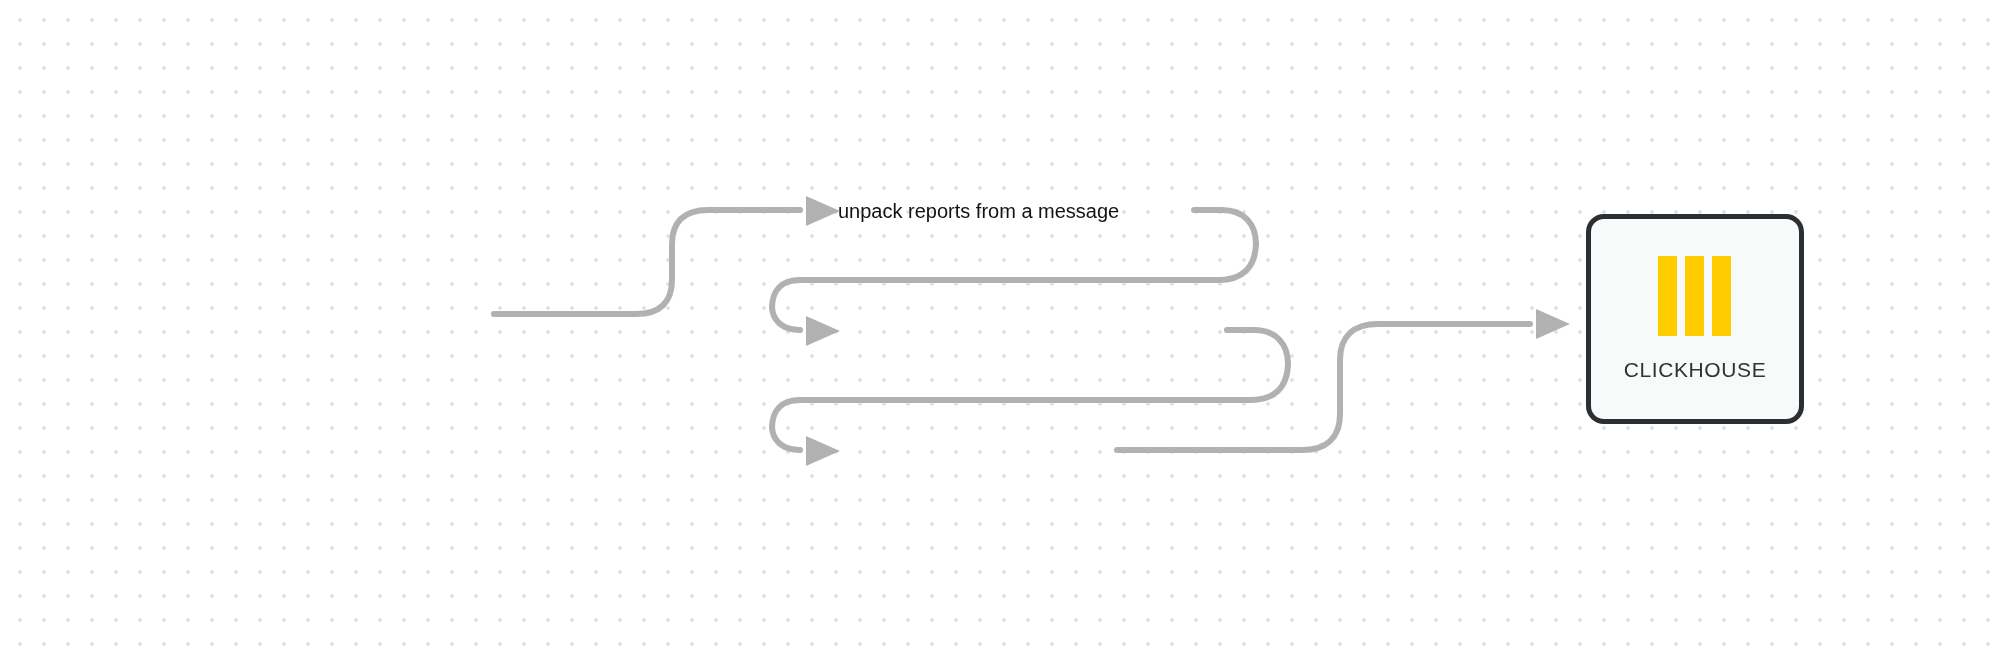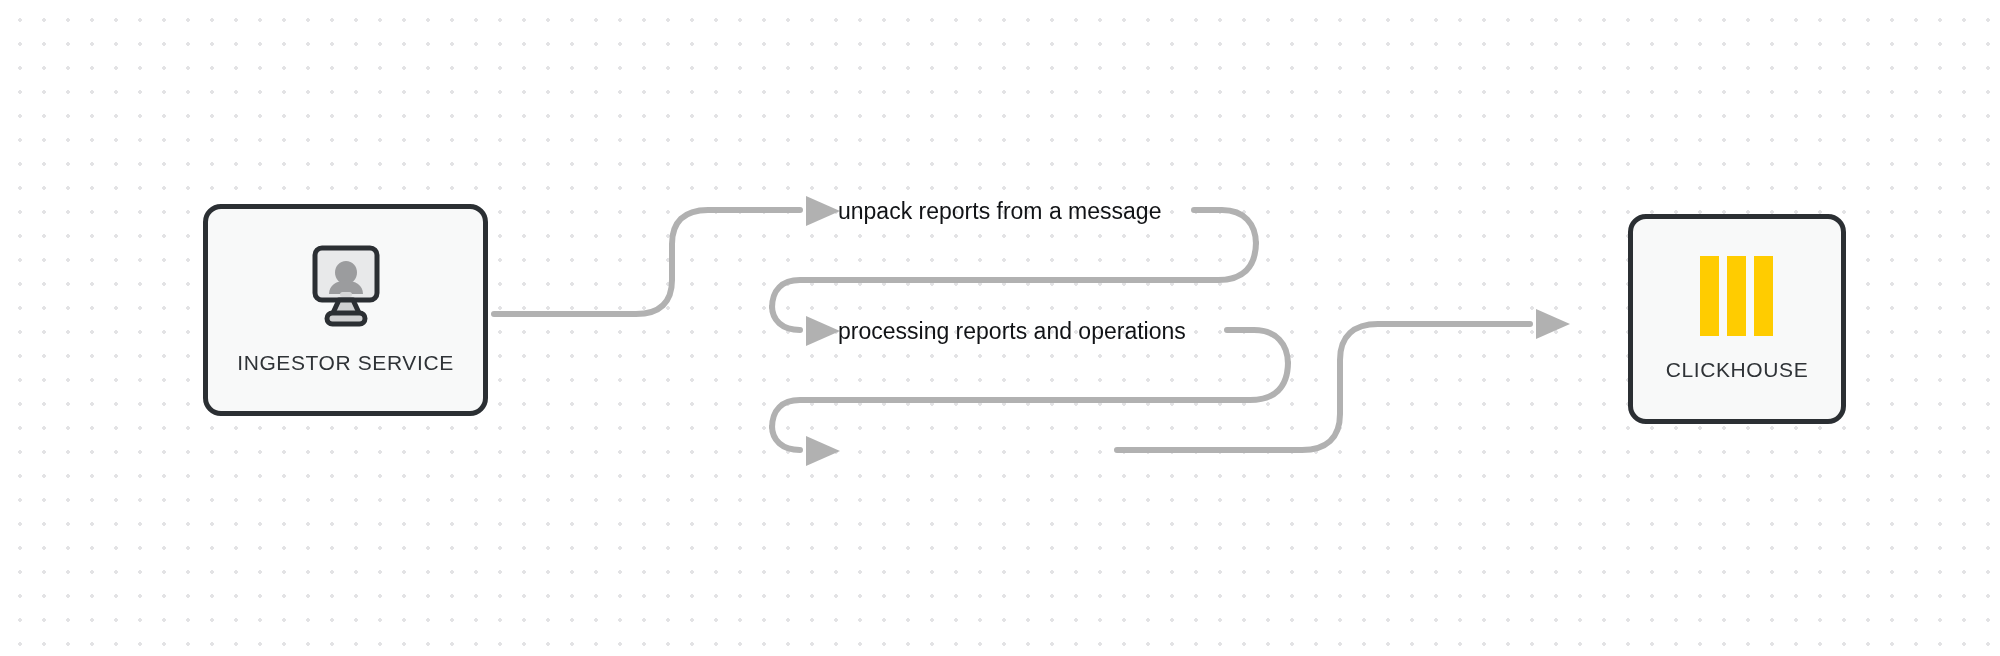--- a/index.html
+++ b/index.html
@@ -31,21 +31,21 @@
     align-items: center;
     justify-content: center;
   }
   #node-ingestor {
     left: 203px;
     top: 204px;
     width: 285px;
     height: 212px;
   }
   #node-clickhouse {
-    left: 1628px;
+    left: 1586px;
     top: 214px;
     width: 218px;
     height: 210px;
   }
   .node-label {
     font-size: 21px;
     letter-spacing: 0.6px;
     color: #2f3337;
     text-align: center;
     white-space: nowrap;
@@ -69,21 +69,21 @@
     stroke: #b1b1b1;
     stroke-width: 6;
     stroke-linecap: round;
     stroke-linejoin: round;
   }
   .arrow-head { fill: #b1b1b1; }
 
   
   .edge-label {
     position: absolute;
-    font-size: 23px;
+    font-size: 20px;
     color: #111316;
     white-space: nowrap;
     line-height: 1;
     transform: translateY(-50%);
   }
 </style>
 </head>
 <body>
 
 <div id="canvas">
@@ -122,44 +122,29 @@
 
     <path class="edge-path" d="M 1117 450
              L 1302 450
              C 1326 450 1340 438 1340 414
              L 1340 360
              C 1340 336 1354 324 1378 324
              L 1530 324"></path>
     <polygon class="arrow-head" points="1536,309 1570,324 1536,339"></polygon>
   </svg>
 
-  <div class="node" id="node-ingestor">
-    <span class="node-icon">
-      <svg width="92" height="86" viewBox="0 0 92 86" aria-hidden="true">
-        <rect x="15" y="3" width="62" height="52" rx="7" ry="7" fill="#e8e9ea" stroke="#2b2f33" stroke-width="5"></rect>
-        <path d="M46 16 c6.4 0 11 5.2 11 11.6 0 6.4 -4.6 11.6 -11 11.6
-                 c-6.4 0 -11 -5.2 -11 -11.6 0 -6.4 4.6 -11.6 11 -11.6 Z" fill="#9b9c9e"></path>
-        <path d="M29 49 c0 -8.6 7.6 -13.6 17 -13.6 c9.4 0 17 5 17 13.6 Z" fill="#9b9c9e"></path>
-        <rect x="40" y="47" width="12" height="5" rx="2.5" ry="2.5" fill="#d5d6d7"></rect>
-        <path d="M39 55 L53 55 L60 70 L32 70 Z" fill="#cfd0d1" stroke="#2b2f33" stroke-width="5" stroke-linejoin="round"></path>
-        <rect x="27" y="68" width="38" height="11" rx="5.5" ry="5.5" fill="#cfd0d1" stroke="#2b2f33" stroke-width="5"></rect>
-      </svg>
-    </span>
-    <span class="node-label">INGESTOR SERVICE</span>
-  </div>
 
   <div class="node" id="node-clickhouse">
     <span class="node-icon">
       <svg width="84" height="80" viewBox="0 0 84 80" aria-hidden="true">
         <rect x="5" y="0" width="19" height="80" fill="#FFCC00"></rect>
         <rect x="32" y="0" width="19" height="80" fill="#FFCC00"></rect>
         <rect x="59" y="0" width="19" height="80" fill="#FFCC00"></rect>
       </svg>
     </span>
     <span class="node-label">CLICKHOUSE</span>
   </div>
 
   <div class="edge-label" style="left:838px; top:211px;">unpack reports from a message</div>
 
-  <div class="edge-label" style="left:838px; top:331px;">processing reports and operations</div>
 
 
 </div>
 
 </body></html>

